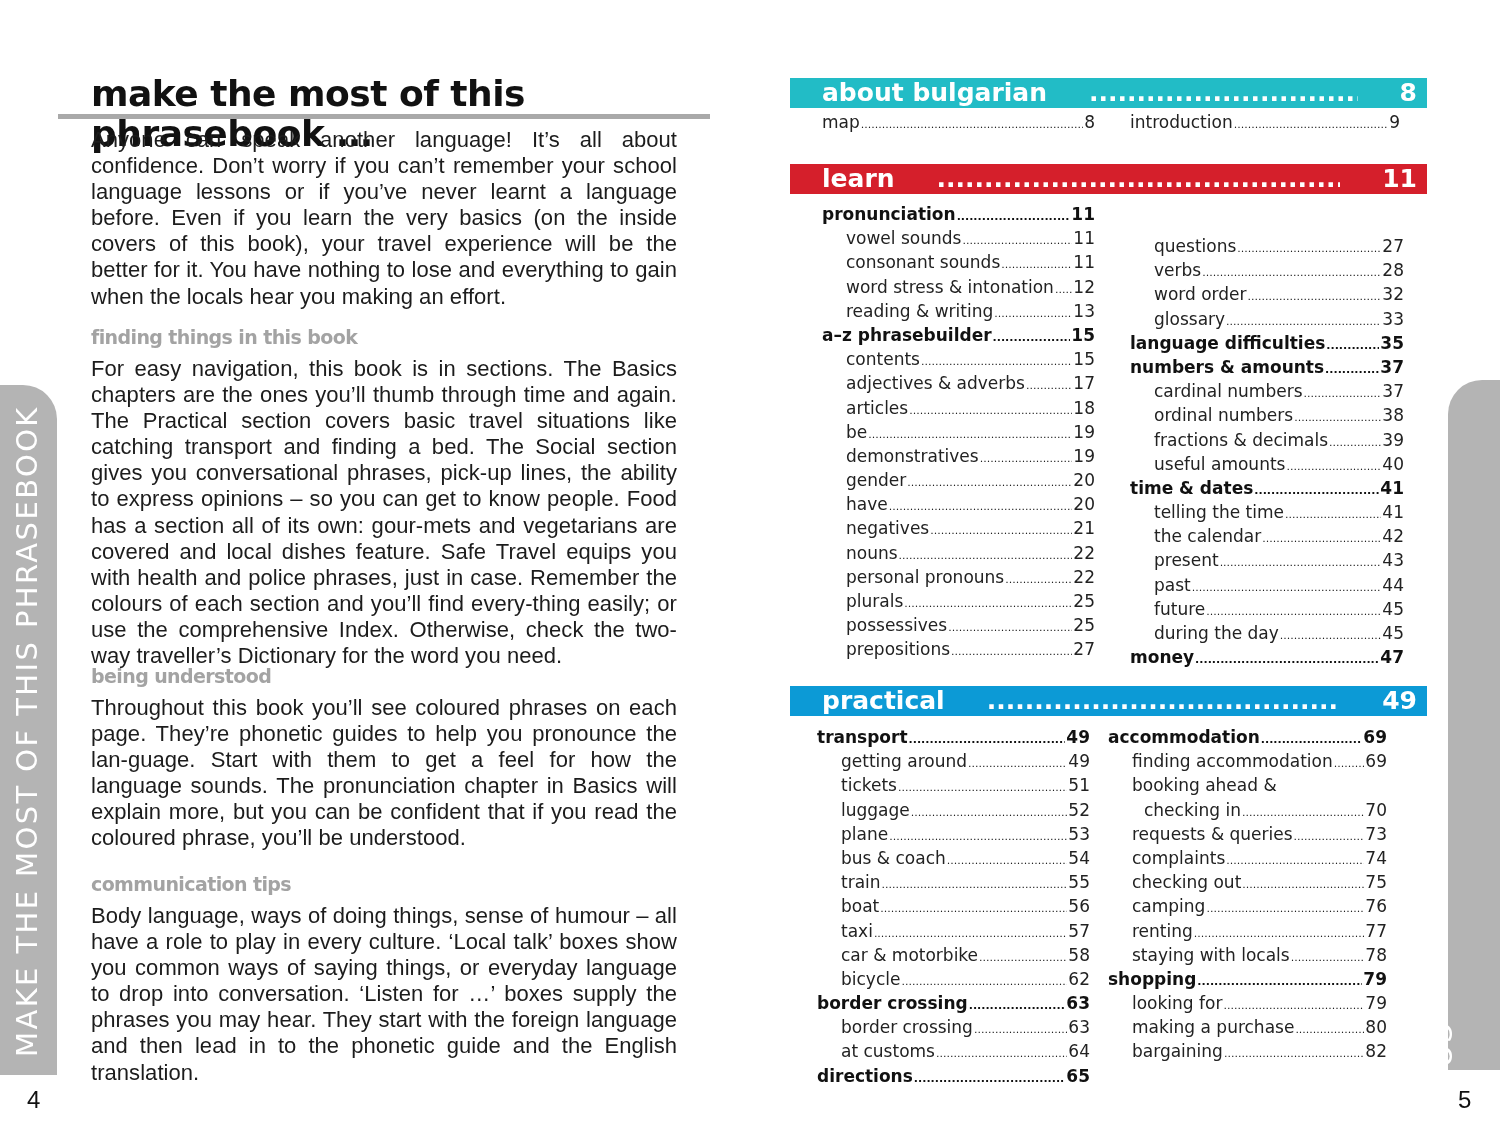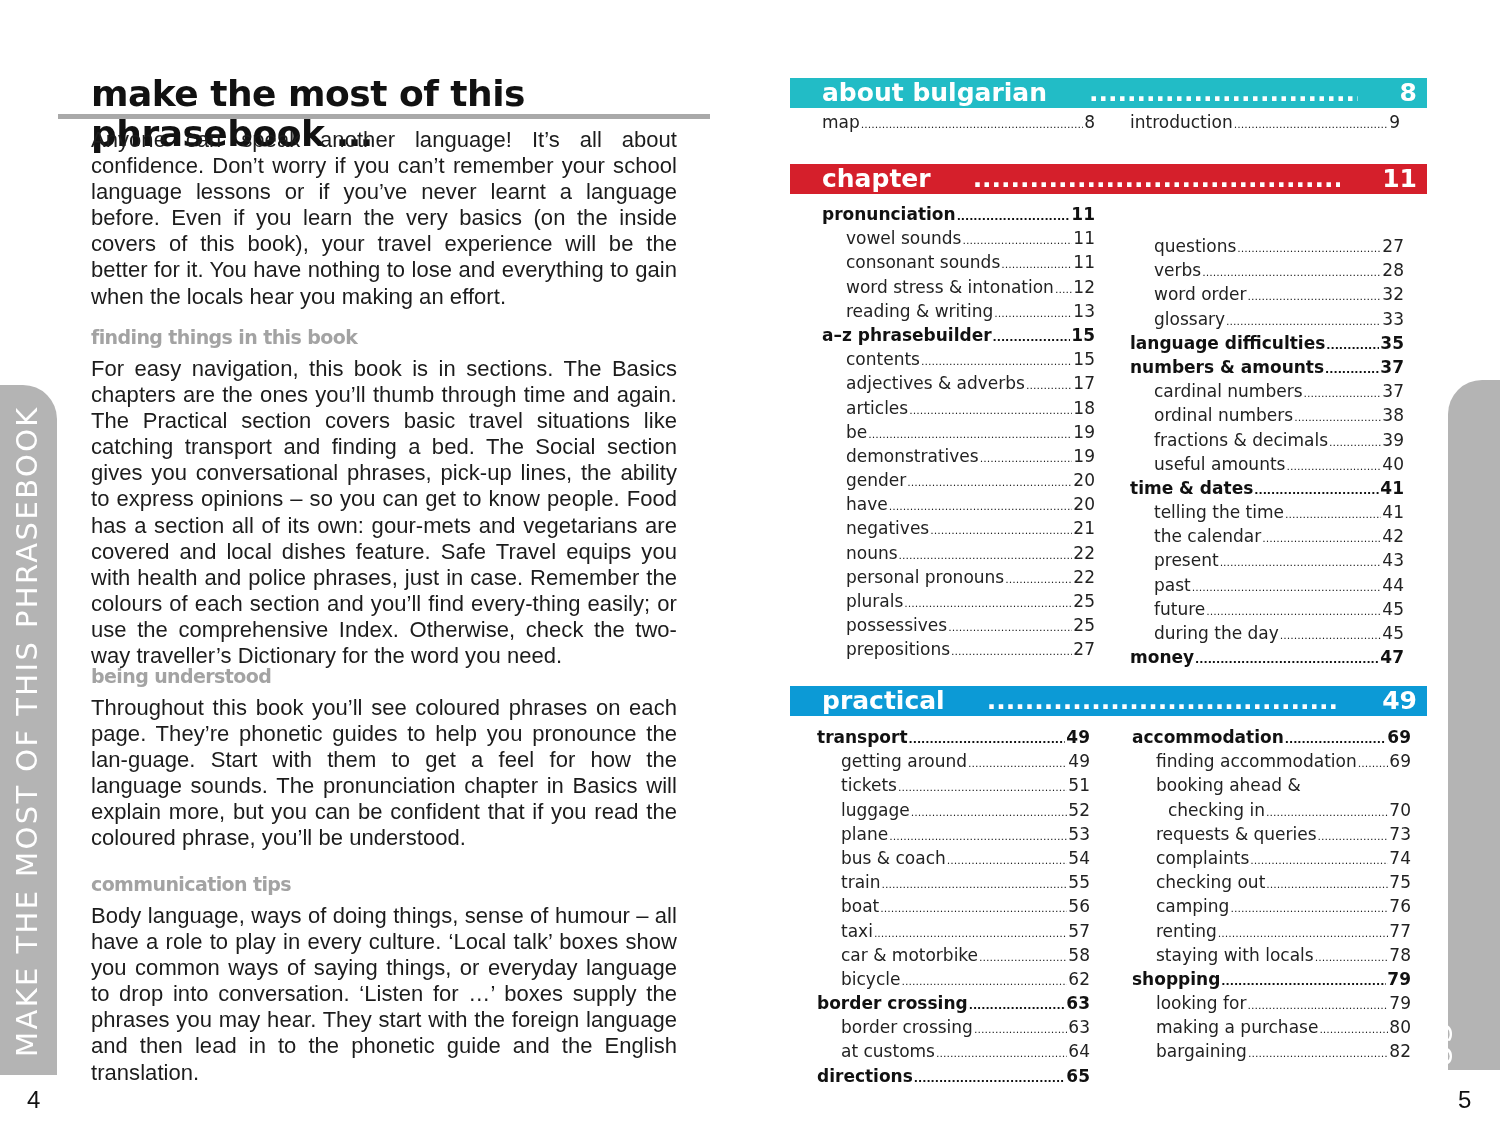--- a/index.html
+++ b/index.html
@@ -120,21 +120,21 @@
   </div>
   <div class="toc-col" style="left:380px; top:112px; width:270px;">
     <div class="toc-row">
       <span class="t-label">introduction</span>
       <span class="t-dots"></span>
       <span class="t-page">9</span>
     </div>
   </div>
 
   <div class="banner" style="top:164px; background:#d51f2b;">
-    <span class="b-label">chapter</span>
+    <span class="b-label">learn</span>
     <span class="b-dots"></span>
     <span class="b-page">11</span>
   </div>
   <div class="toc-col" id="basics-col1" style="left:72px; top:204px; width:273px;">
       <div class="toc-row major">
         <span class="t-label">pronunciation</span>
         <span class="t-dots"></span>
         <span class="t-page">11</span>
       </div>
       <div class="toc-row sub">
@@ -396,21 +396,21 @@
         <span class="t-label">at customs</span>
         <span class="t-dots"></span>
         <span class="t-page">64</span>
       </div>
       <div class="toc-row major">
         <span class="t-label">directions</span>
         <span class="t-dots"></span>
         <span class="t-page">65</span>
       </div>
     </div>
-  <div class="toc-col" id="practical-col2" style="left:382px; top:727px; width:279px;">
+  <div class="toc-col" id="practical-col2" style="left:358px; top:727px; width:279px;">
       <div class="toc-row major">
         <span class="t-label">accommodation</span>
         <span class="t-dots"></span>
         <span class="t-page">69</span>
       </div>
       <div class="toc-row sub">
         <span class="t-label">finding accommodation</span>
         <span class="t-dots"></span>
         <span class="t-page">69</span>
       </div>

